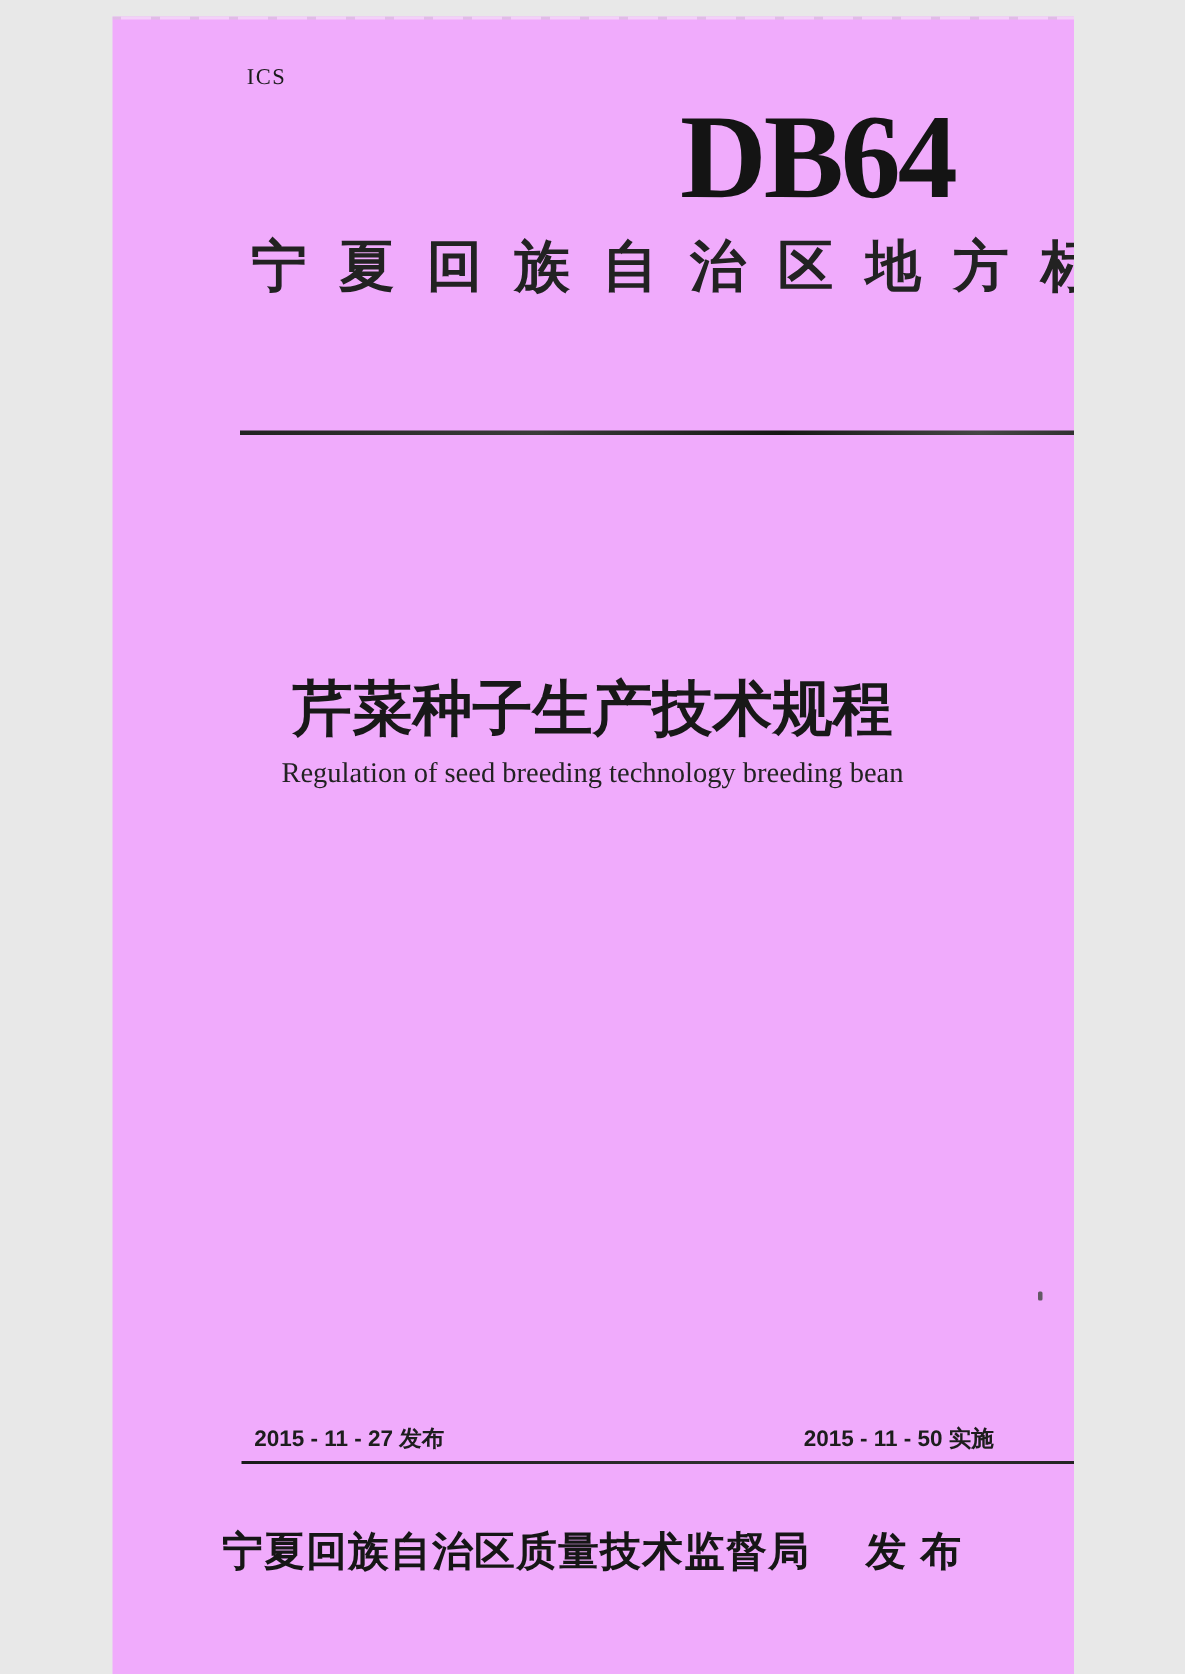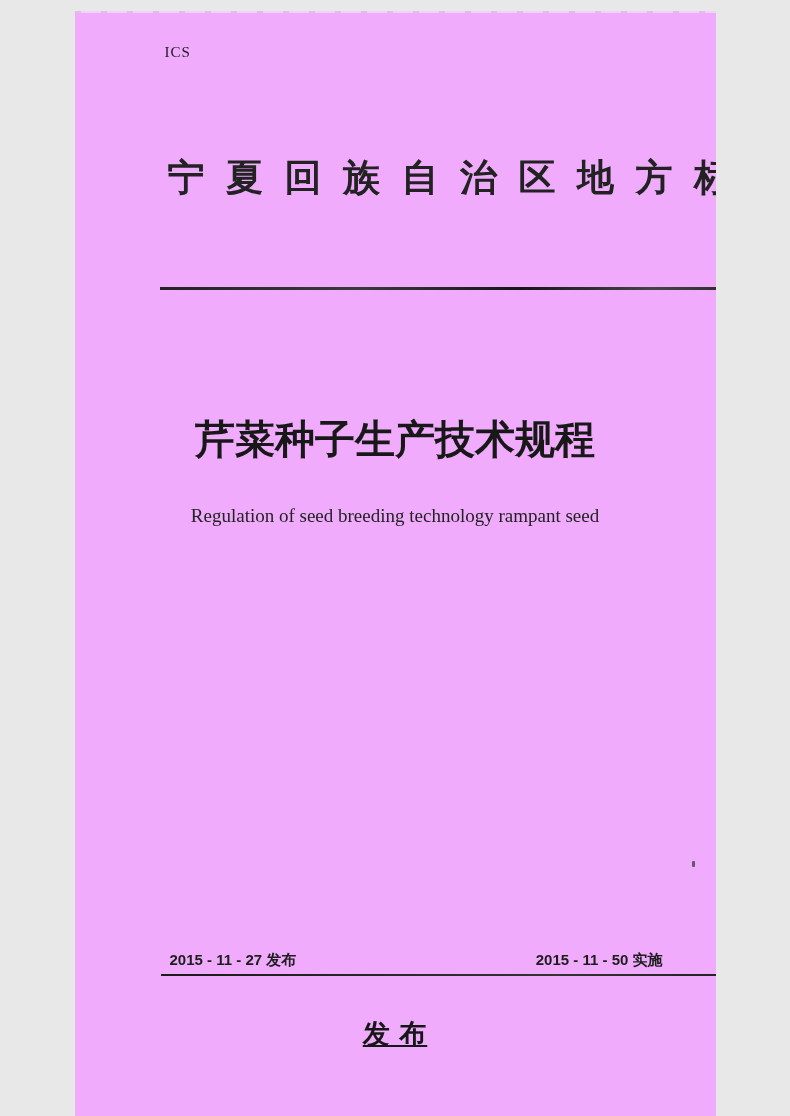--- a/index.html
+++ b/index.html
@@ -32,21 +32,21 @@
     position:absolute;right:77px;top:209px;
     font-size:19px;font-weight:500;line-height:24px;
     white-space:pre;color:#1f1f1f;
   }
   .rule{position:absolute;background:#1c1c1c;}
   .rule-top{left:85px;top:276px;width:657px;height:3px;
     background:linear-gradient(90deg,#222 0%,#3a3a3a 30%,#161616 55%,#454545 75%,#111 100%);}
   .rule-bottom{left:86px;top:963px;width:656px;height:2px;
     background:linear-gradient(90deg,#1a1a1a,#333 60%,#1a1a1a);}
   .title-zh{
-    position:absolute;left:0;top:404px;width:100%;
+    position:absolute;left:0;top:438px;width:100%;
     margin:0;text-align:center;
     font-size:40px;font-weight:700;line-height:1.2;color:#181818;
   }
   .title-en{
     position:absolute;left:0;top:492px;width:100%;
     text-align:center;
     font-family:"Liberation Serif",serif;
     font-size:19px;line-height:1.4;color:#222;
   }
   .date{
@@ -55,21 +55,21 @@
     white-space:pre;color:#1d1d1d;
   }
   .date.issue{left:95px;}
   .date.impl{right:53px;}
   .footer{
     position:absolute;left:0;top:1008px;width:100%;
     display:flex;justify-content:center;align-items:center;gap:37px;
     font-size:27px;font-weight:700;line-height:1.15;color:#161616;
   }
   .footer .issuer{letter-spacing:1px;}
-  .footer .publish{white-space:pre;letter-spacing:1px;text-decoration:underline;}
+  .footer .publish{white-space:pre;letter-spacing:1px;}
   
   .scan-right-edge{
     position:absolute;left:784px;top:0;width:3px;height:1116px;
     background:linear-gradient(180deg,#9a9a9a 0%,#c2c2c2 18%,#8d8d8d 35%,#bdbdbd 60%,#a5a5a5 85%,#d0d0d0 100%);
     opacity:.75;
   }
   .scan-top-edge{
     position:absolute;left:0;top:0;width:100%;height:2px;
     background:repeating-linear-gradient(90deg,#cfcfcf 0 6px,#f7f7f6 6px 26px);
     opacity:.5;
@@ -83,49 +83,51 @@
     background:#4a4a4a;border-radius:1px;opacity:.85;
   }
 </style>
 </head>
 <body>
 
 <div class="page">
 
   <div class="ics">ICS</div>
 
+  <div class="logo">DB64</div>
 
   <div class="std-name">
       <span>宁</span>
       <span>夏</span>
       <span>回</span>
       <span>族</span>
       <span>自</span>
       <span>治</span>
       <span>区</span>
       <span>地</span>
       <span>方</span>
       <span>标</span>
       <span>准</span>
     </div>
 
 
   <div class="rule rule-top"></div>
 
   <h1 class="title-zh">芹菜种子生产技术规程</h1>
 
-  <div class="title-en">Regulation of seed breeding technology rampant seed</div>
+  <div class="title-en">Regulation of seed breeding technology breeding bean</div>
 
   <div class="date issue">2015 - 11 - 27 发布</div>
 
   <div class="date impl">2015 - 11 - 50 实施</div>
 
   <div class="rule rule-bottom"></div>
 
   <div class="footer">
+    <span class="issuer">宁夏回族自治区质量技术监督局</span>
     <span class="publish">发 布</span>
   </div>
 
   <div class="scan-top-edge"></div>
   <div class="scan-right-edge"></div>
   <div class="scan-bottom-edge"></div>
   <div class="scan-speck"></div>
 
 </div>
 

